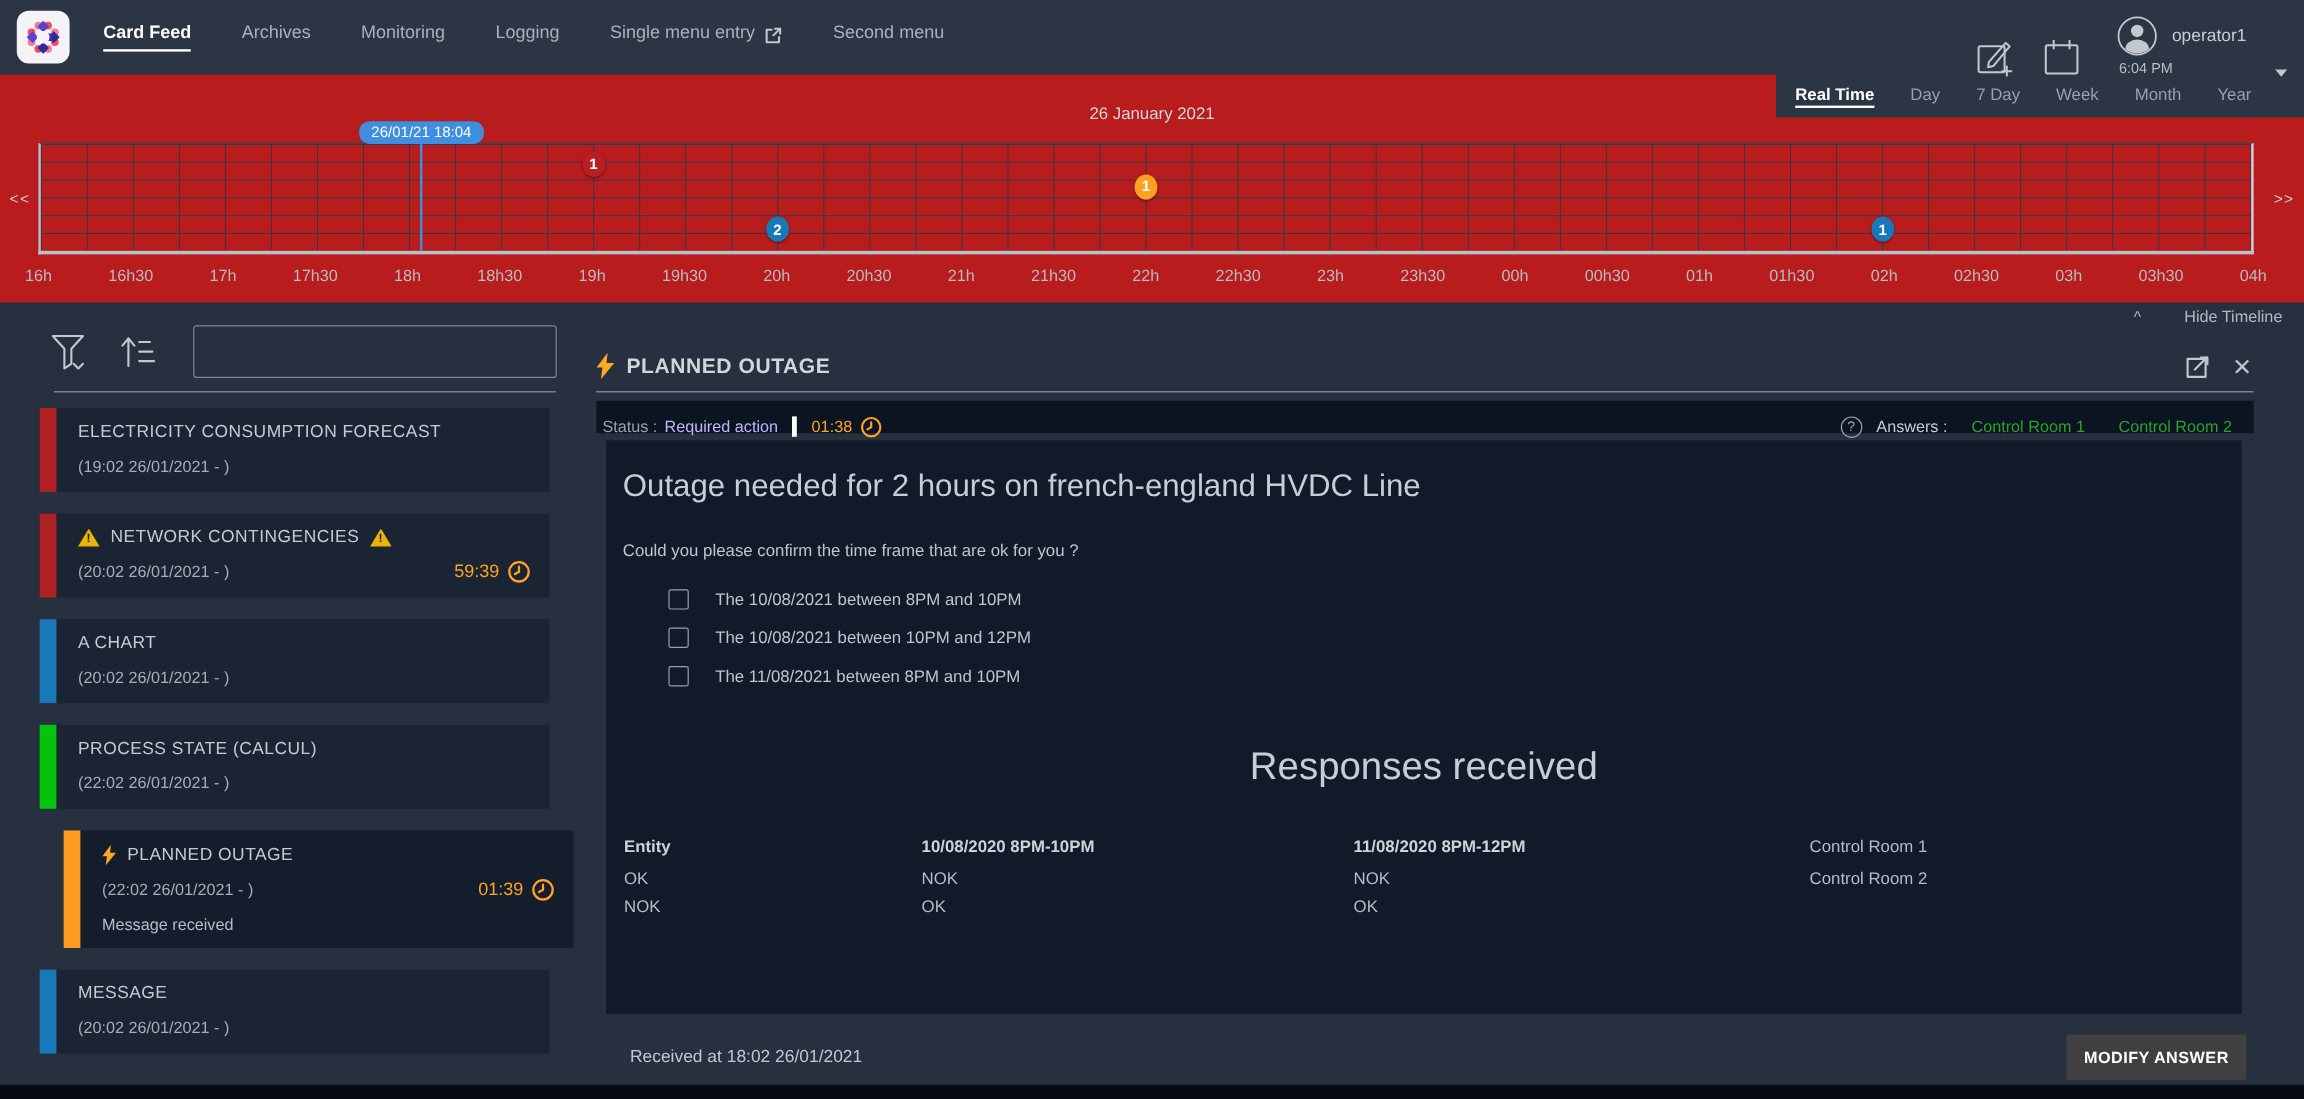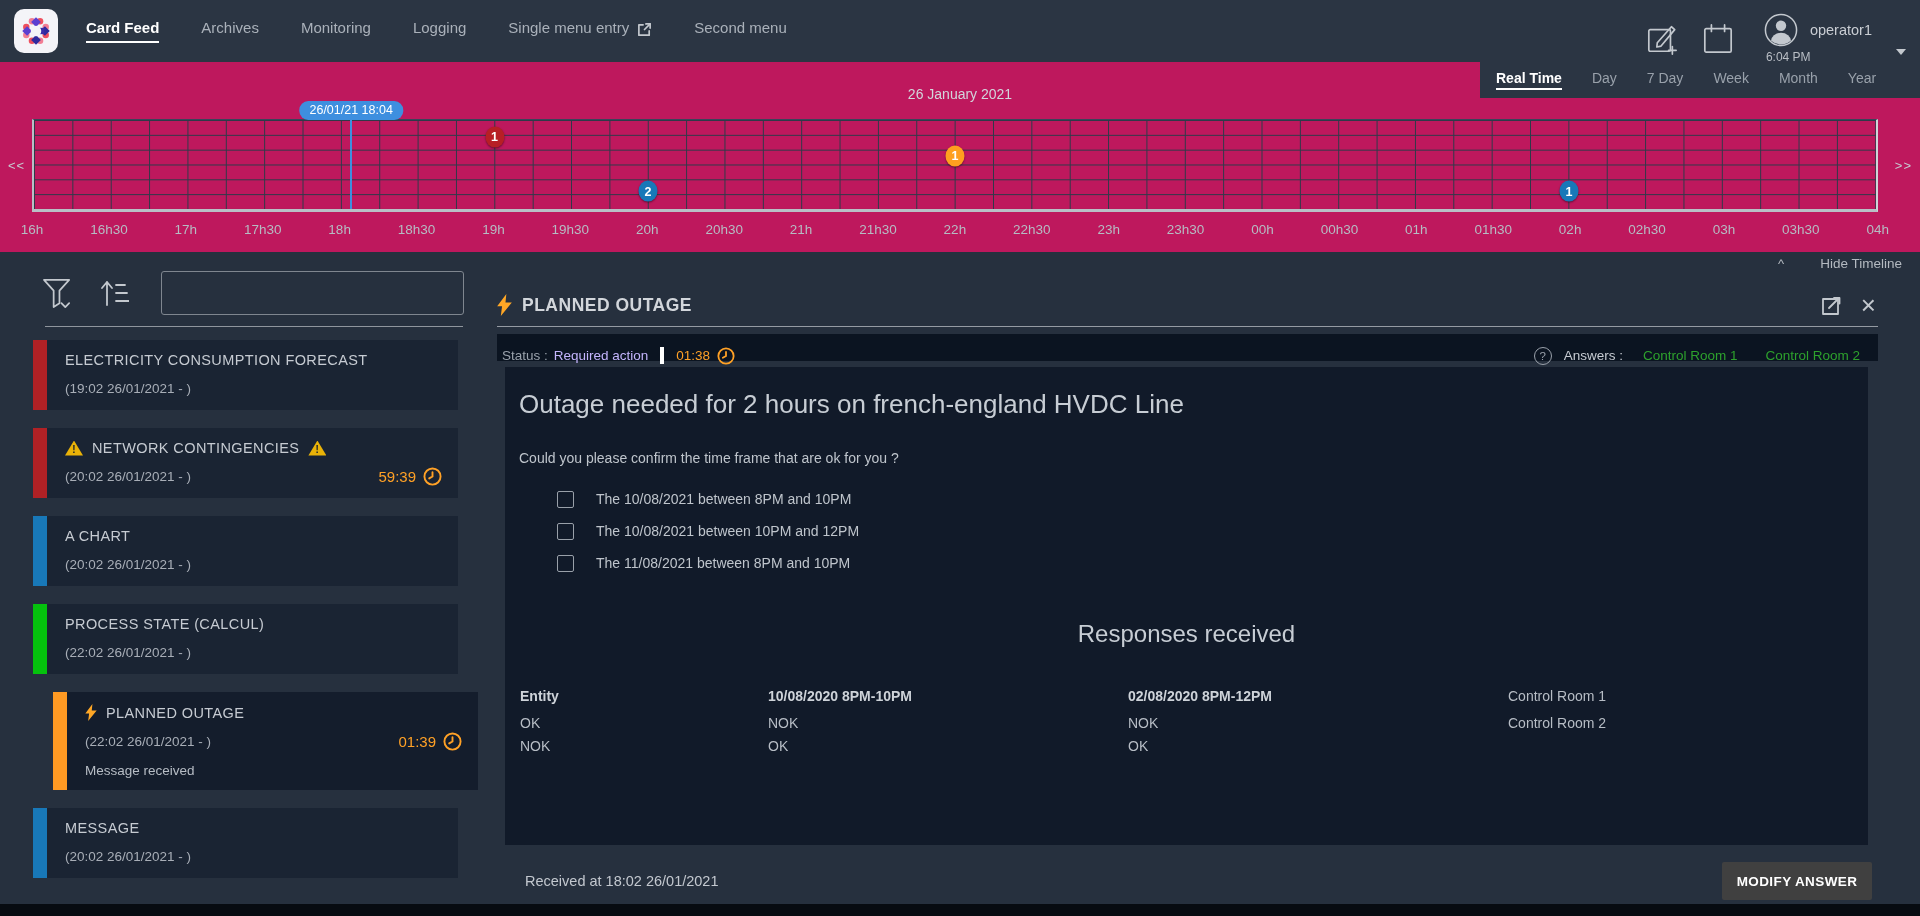--- a/index.html
+++ b/index.html
@@ -9,30 +9,30 @@
 
   
   .navbar{position:absolute;left:0;top:0;width:100%;height:62px;background:#2b3543;display:flex;align-items:center;z-index:6}
   .logo{width:44px;height:44px;margin-left:14px;border-radius:10px;background:#f4f4f8;display:flex;align-items:center;justify-content:center;flex:0 0 auto}
   .nav-items{display:flex;align-items:flex-end;margin-left:28px;gap:42px}
   .nav-item{color:#aab1ba;font-size:15px;cursor:pointer;display:flex;align-items:center;gap:8px}
   .nav-item .nv-label{padding-bottom:5px;border-bottom:2px solid transparent}
   .nav-item.active .nv-label{color:#fff;font-weight:bold;border-bottom-color:#fff}
   .ext-icon{display:none;margin-bottom:3px}
   .nav-item.ext .ext-icon{display:inline}
-  .nav-right{position:absolute;right:14px;top:0;display:flex;align-items:center;gap:24px;padding-top:13px}
+  .nav-right{position:absolute;right:14px;top:0;display:flex;align-items:flex-end;gap:24px;padding-top:13px}
   .icon-btn{cursor:pointer;display:inline-flex}
   .user-cluster{display:flex;flex-direction:column;align-items:flex-start;margin-left:6px}
   .uc-top{display:flex;align-items:center;gap:12px}
   .uc-name{font-size:14.5px;color:#c9cdd3}
   .uc-time{font-size:12px;color:#b9bec5;margin-top:3px;margin-left:2px}
   .caret{width:0;height:0;border-left:5px solid transparent;border-right:5px solid transparent;border-top:6px solid #c3c8ce;margin-top:26px;cursor:pointer}
 
   
-  .timeline{position:absolute;left:0;top:62px;width:100%;height:190px;background:#be185d}
+  .timeline{position:absolute;left:0;top:62px;width:100%;height:190px;background:#b91c1c}
   .range-tabs{position:absolute;right:0;top:0;width:440px;height:36px;background:#2b3543;display:flex;align-items:center;gap:30px;padding-left:16px;z-index:4}
   .range-tab{font-size:14px;color:#99a1ab;cursor:pointer;padding-bottom:2px;border-bottom:2px solid transparent}
   .range-tab.active{color:#fff;font-weight:bold;border-bottom-color:#fff}
   .tl-date{position:absolute;left:50%;transform:translateX(-50%);top:24px;font-size:14px;color:#d2d6dc;white-space:nowrap}
   .tl-grid{position:absolute;left:32px;right:42px;top:57px;height:93px;
     background-image:linear-gradient(to right,#2e3949 1px,transparent 1px),linear-gradient(to bottom,#2e3949 1px,transparent 1px);
     background-size:calc(100%/48) calc(100%/6);
     border-left:2px solid #b9bfc6;border-bottom:3px solid #b9bfc6;border-right:2px solid #cfd3d8;border-top:1px solid #39445a}
   .cursor-line{position:absolute;top:0;bottom:0;width:2px;margin-left:-1px;background:#3e8fdf}
   .cursor-pill{position:absolute;top:-19px;transform:translateX(-50%);background:#3e8fdf;color:#fff;font-size:12.5px;line-height:14px;padding:2px 10px 3px;border-radius:9px;white-space:nowrap;cursor:grab}
@@ -87,21 +87,21 @@
   .answers-label{color:#c6cbd2}
   .answers-links{display:flex;gap:28px;margin-left:8px;margin-right:10px}
   .answer-link{color:#2da12d;cursor:pointer}
   .content-card{margin-top:6px;margin-left:8px;width:1363px;height:478px;background:#111a29;padding:22px 14px 0 14px;position:relative}
   .content-heading{font-size:26px;font-weight:400;color:#c7cdd4}
   .content-question{margin-top:30px;font-size:14px;color:#bfc5cc}
   .options{margin-top:24px}
   .opt-row{display:flex;align-items:center;gap:22px;margin-bottom:14px;padding-left:38px;height:18px;cursor:pointer}
   .checkbox{width:17px;height:17px;border:1px solid #99a0a9;border-radius:2px;background:transparent;flex:0 0 auto}
   .opt-label{font-size:14px;color:#bfc5cc}
-  .responses-title{margin-top:48px;text-align:center;font-size:24px;font-weight:400;color:#c7cdd4}
+  .responses-title{margin-top:48px;text-align:center;font-size:32px;font-weight:400;color:#c7cdd4}
   .resp-table{margin-top:40px;display:grid;grid-template-columns:248px 360px 380px auto;row-gap:7px;font-size:14px;color:#b7bdc5;padding-left:1px}
   .resp-table .hd{font-weight:bold;color:#ced3d9;padding-bottom:4px}
   .detail-footer{display:flex;justify-content:space-between;align-items:center;height:72px;padding-left:28px}
   .received-text{font-size:14.5px;color:#c3c8cf}
   .modify-btn{width:150px;height:38px;background:#404040;border:none;border-radius:2px;color:#fff;font-family:"Liberation Sans",sans-serif;font-size:13.5px;font-weight:bold;letter-spacing:.4px;cursor:pointer;margin-right:6px}
   .bottom-strip{position:absolute;left:0;bottom:0;width:100%;height:12px;background:#070b11}
 
   svg.lineicon{fill:none;stroke:#c3c8ce;stroke-width:1.8;stroke-linecap:round;stroke-linejoin:round}
 </style>
 </head>
@@ -539,21 +539,21 @@
 
           <label class="opt-row">
             <span class="checkbox"></span>
             <span class="opt-label">The 11/08/2021 between 8PM and 10PM</span>
           </label>
         </div>
       <h3 class="responses-title">Responses received</h3>
       <div class="resp-table">
         <span class="hd">Entity</span>
         <span class="hd">10/08/2020 8PM-10PM</span>
-        <span class="hd">02/08/2020 8PM-12PM</span>
+        <span class="hd">11/08/2020 8PM-12PM</span>
         <span>Control Room 1</span>
         <span>OK</span>
         <span>NOK</span>
         <span>NOK</span>
         <span>Control Room 2</span>
         <span>NOK</span>
         <span>OK</span>
         <span>OK</span>
       </div>
     </div>

